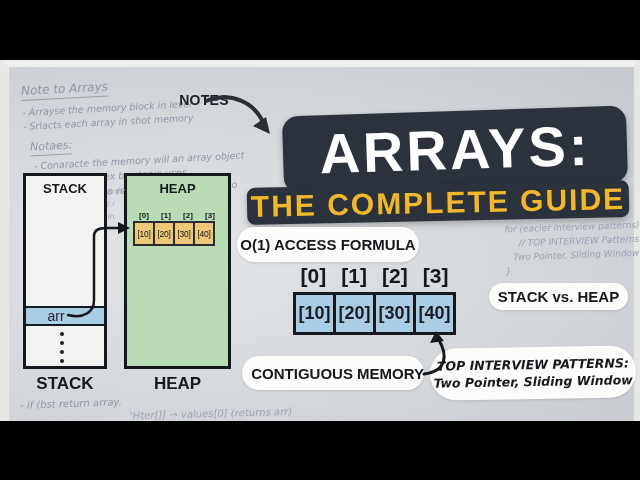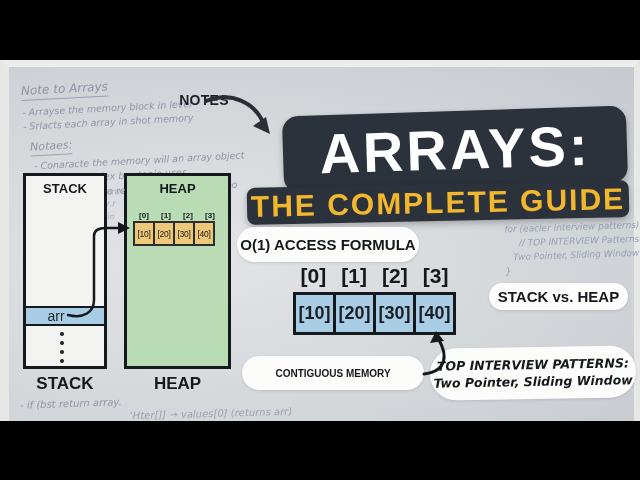--- a/index.html
+++ b/index.html
@@ -61,21 +61,21 @@
   .big-cells{display:flex;}
   .big-cells span{box-sizing:border-box;width:43px;height:43px;border:3px solid var(--ink,#15181c);margin-left:-3px;
                   background:var(--cell-blue,#a9cde4);display:flex;align-items:center;justify-content:center;
                   font-size:18px;font-weight:700;color:#1a1e24;}
   .big-cells span:first-child{margin-left:0;}
   
   .pill{background:#fcfcfb;border-radius:999px;display:flex;align-items:center;justify-content:center;
         box-shadow:0 1px 3px rgba(0,0,0,.12);color:#15181c;font-weight:800;}
   .pill-access{left:237px;top:227px;width:182px;height:35px;font-size:15px;}
   .pill-svh{left:489px;top:283px;width:139px;height:27px;font-size:15px;}
-  .pill-contig{left:242px;top:356px;width:182px;height:34px;font-size:10px;}
+  .pill-contig{left:242px;top:356px;width:182px;height:34px;font-size:15px;justify-content:flex-end;}
   .pill-patterns{left:430px;top:347px;width:206px;height:52px;border-radius:28px;flex-direction:column;
                  transform:rotate(-1deg);font-family:"DejaVu Sans",sans-serif;font-style:italic;
                  font-size:12.5px;line-height:1.4;}
   .overlay{position:absolute;left:0;top:0;width:640px;height:480px;pointer-events:none;}
 </style>
 </head>
 <body>
 
 <div class="stage">
   <div class="board abs"></div>

